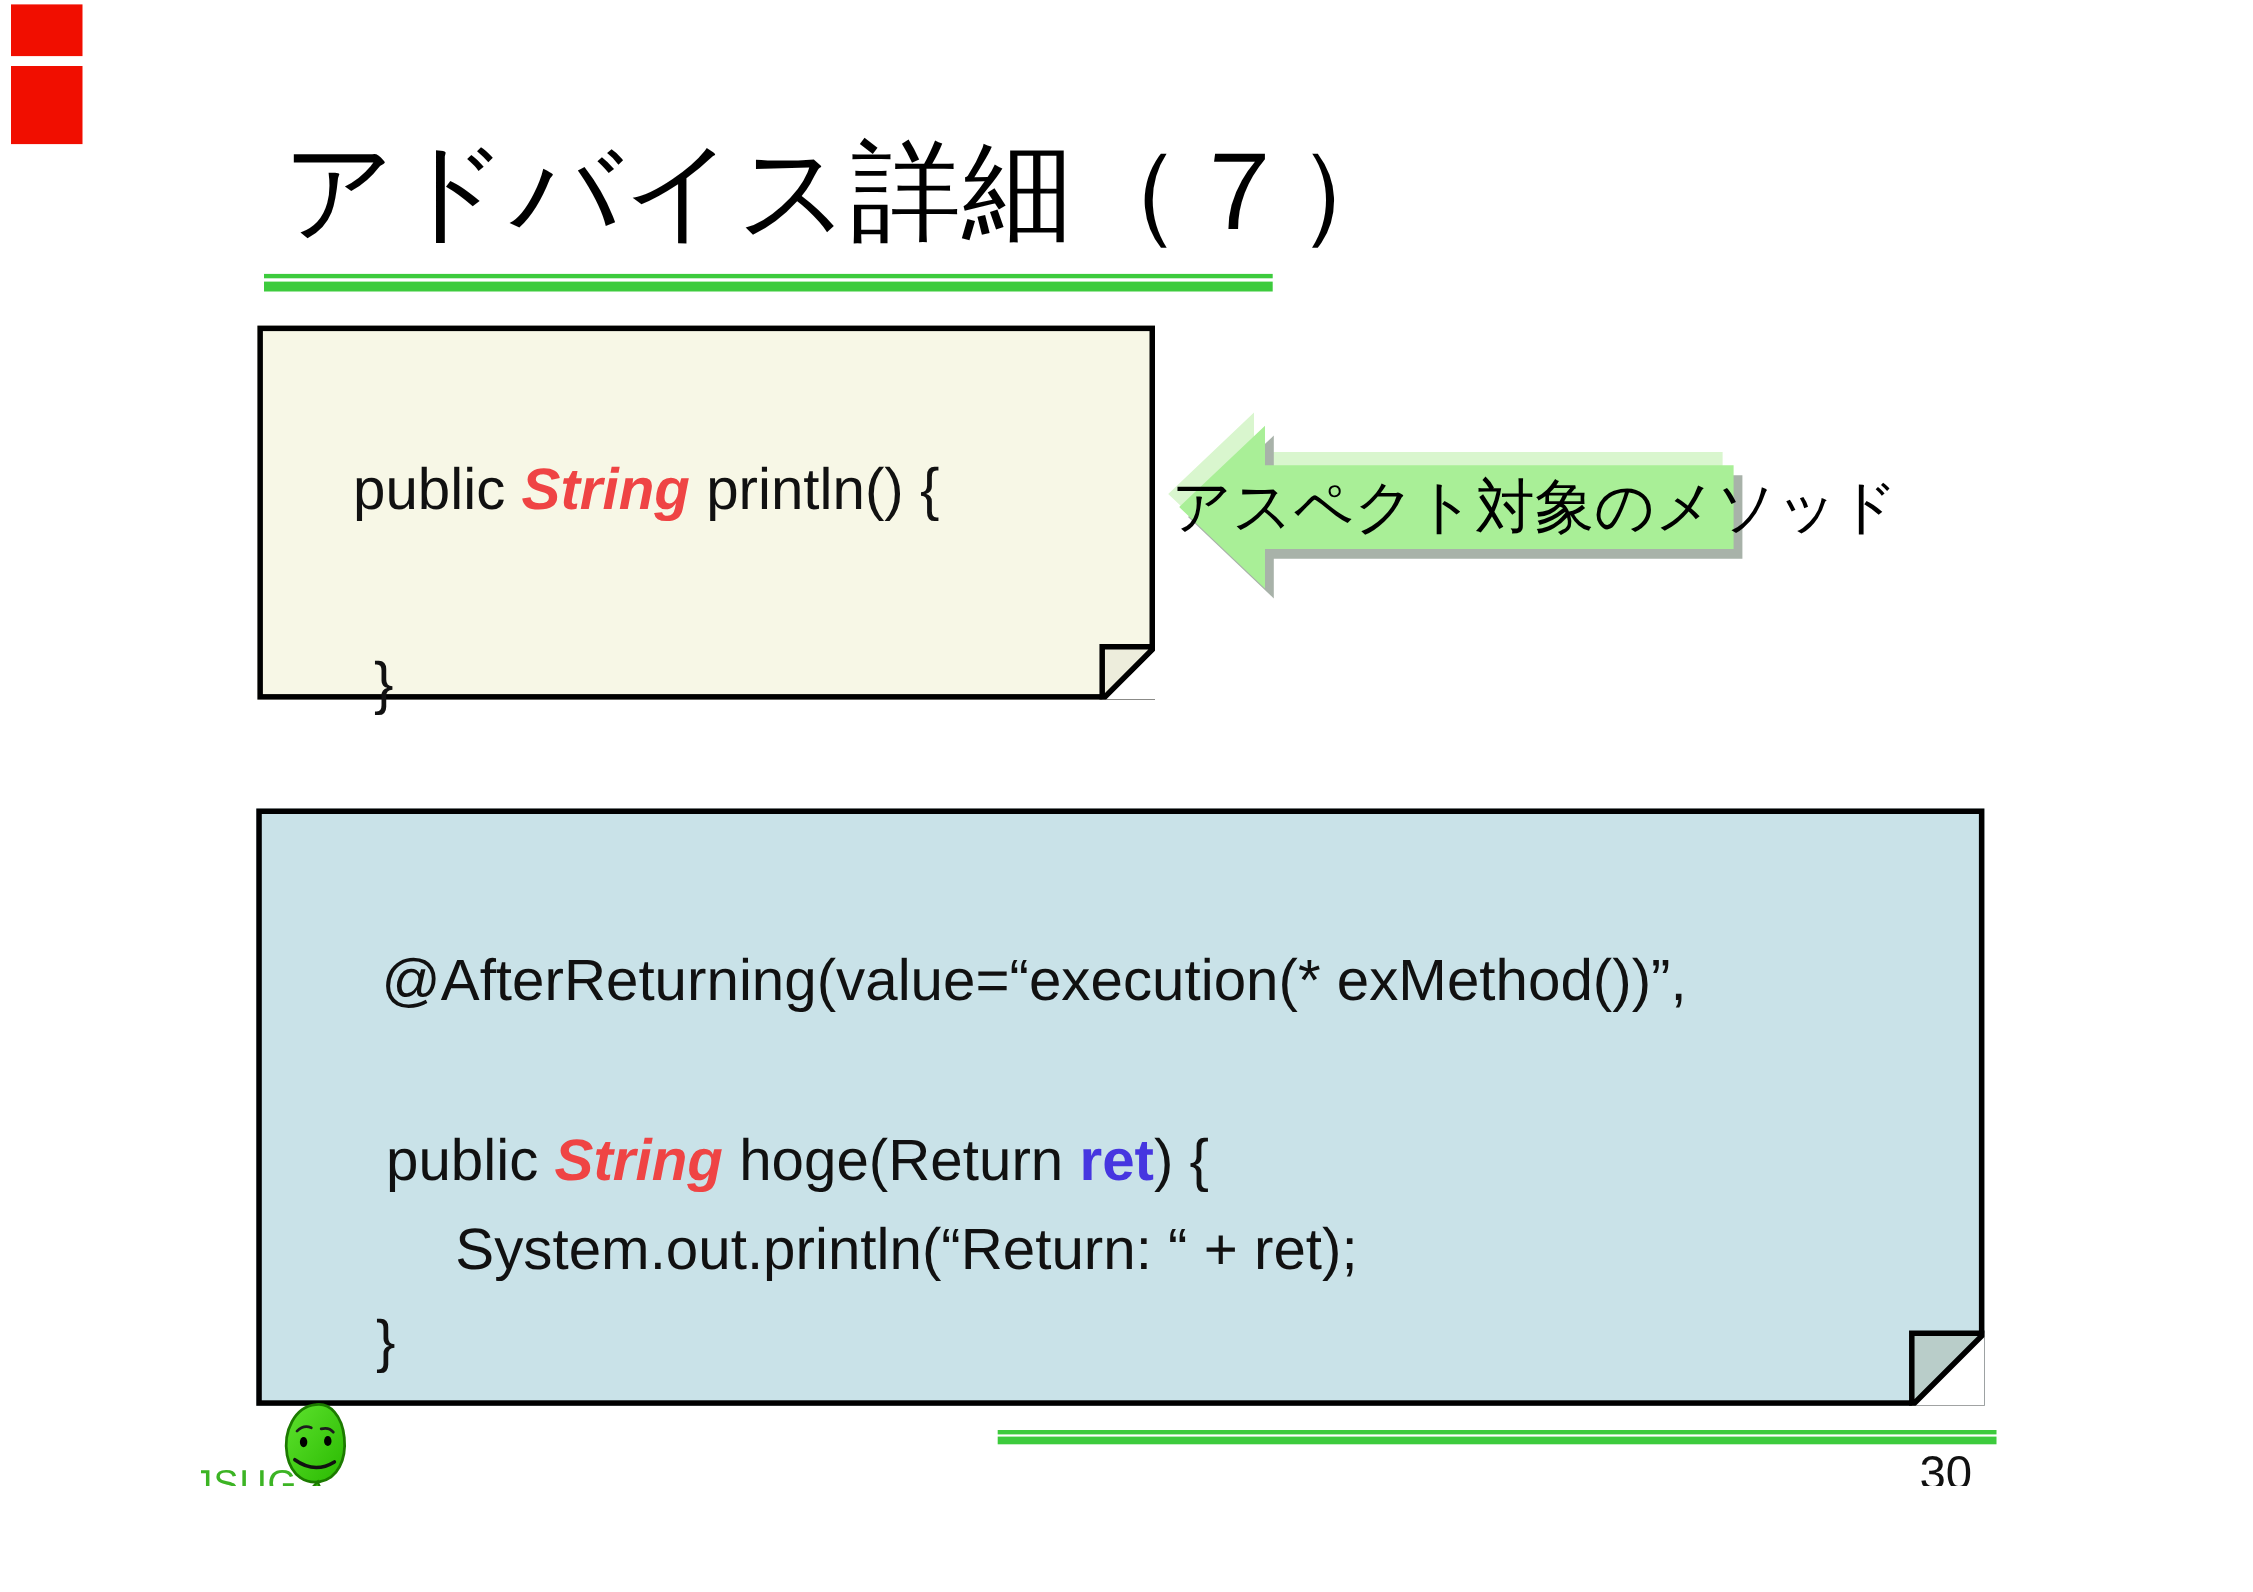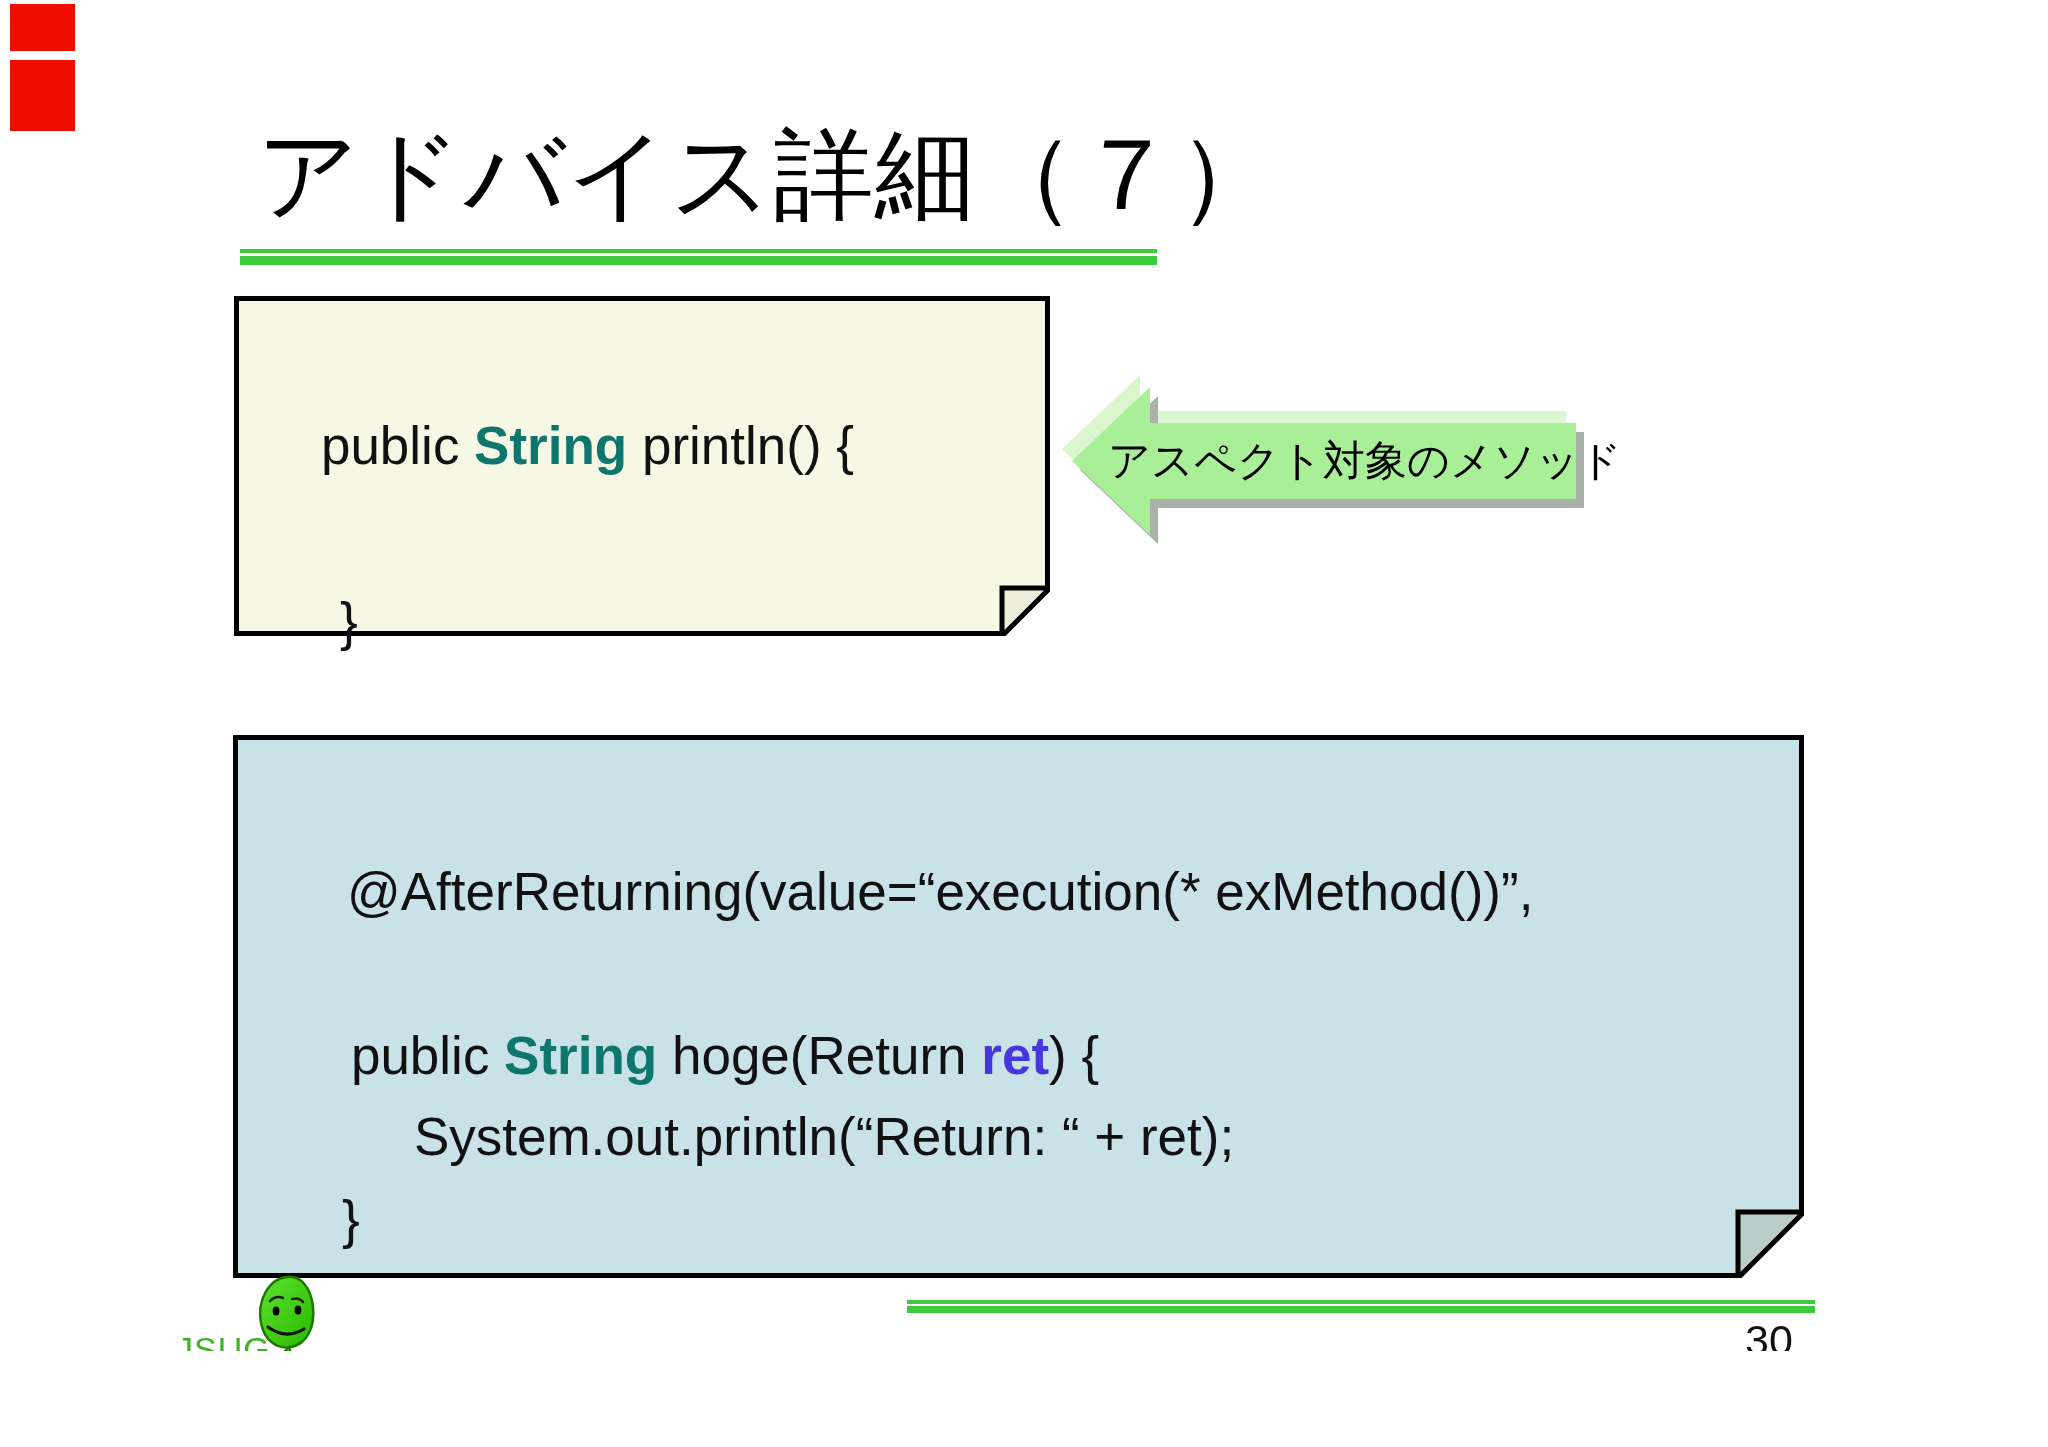--- a/index.html
+++ b/index.html
@@ -20,41 +20,41 @@
   #title-rule-thin{left:240px;top:249px;width:917px;height:4px;}
   #title-rule-thick{left:240px;top:256px;width:917px;height:9px;}
   
   .code-box{position:absolute;border:5px solid #000;box-sizing:border-box;}
   #code-box-1{left:234px;top:296px;width:816px;height:340px;background:#f7f7e6;}
   #code-box-2{left:233px;top:735px;width:1571px;height:543px;background:#c9e2e8;}
   .code-line{
     position:absolute;font-size:53px;line-height:74px;white-space:pre;color:#111;
   }
   .code-line span{white-space:pre;text-align:center;}
-  .kw-red{color:#0f766e;font-weight:bold;}
+  .kw-red{color:#ef4444;font-weight:bold;font-style:italic;}
   .kw-blue{color:#4636e0;font-weight:bold;}
   
   #b1-l1{left:262px;top:335px;}
   #b1-l2{left:336px;top:423px;}
   #b1-l3{left:281px;top:511px;}
   
   #b2-l1{left:288px;top:781px;}
   #b2-l2{right:296px;top:863px;}
   #b2-l3{left:292px;top:945px;}
   #b2-l4{left:355px;top:1026px;}
   #b2-l5{left:283px;top:1109px;}
   
   .dogear{position:absolute;}
   #dogear-1{left:994px;top:580px;}
   #dogear-2{left:1728px;top:1202px;}
   
   #callout-arrow-svg{position:absolute;left:1040px;top:360px;}
   #callout-label{
-    position:absolute;left:1108px;top:433px;width:504px;height:56px;
-    font-size:42px;line-height:56px;text-align:center;color:#000;white-space:nowrap;
+    position:absolute;left:1065px;top:433px;width:504px;height:56px;
+    font-size:54px;line-height:56px;text-align:center;color:#000;white-space:nowrap;
   }
   
   #footer-rule-thin{left:907px;top:1300px;width:908px;height:4px;}
   #footer-rule-thick{left:907px;top:1306px;width:908px;height:7px;}
   #page-number{
     position:absolute;left:1745px;top:1317px;width:70px;font-size:43px;line-height:46px;color:#111;
   }
   #jsug-logo-text{
     position:absolute;left:176px;top:1330px;font-size:34px;line-height:38px;
     color:#3cb424;letter-spacing:1px;

